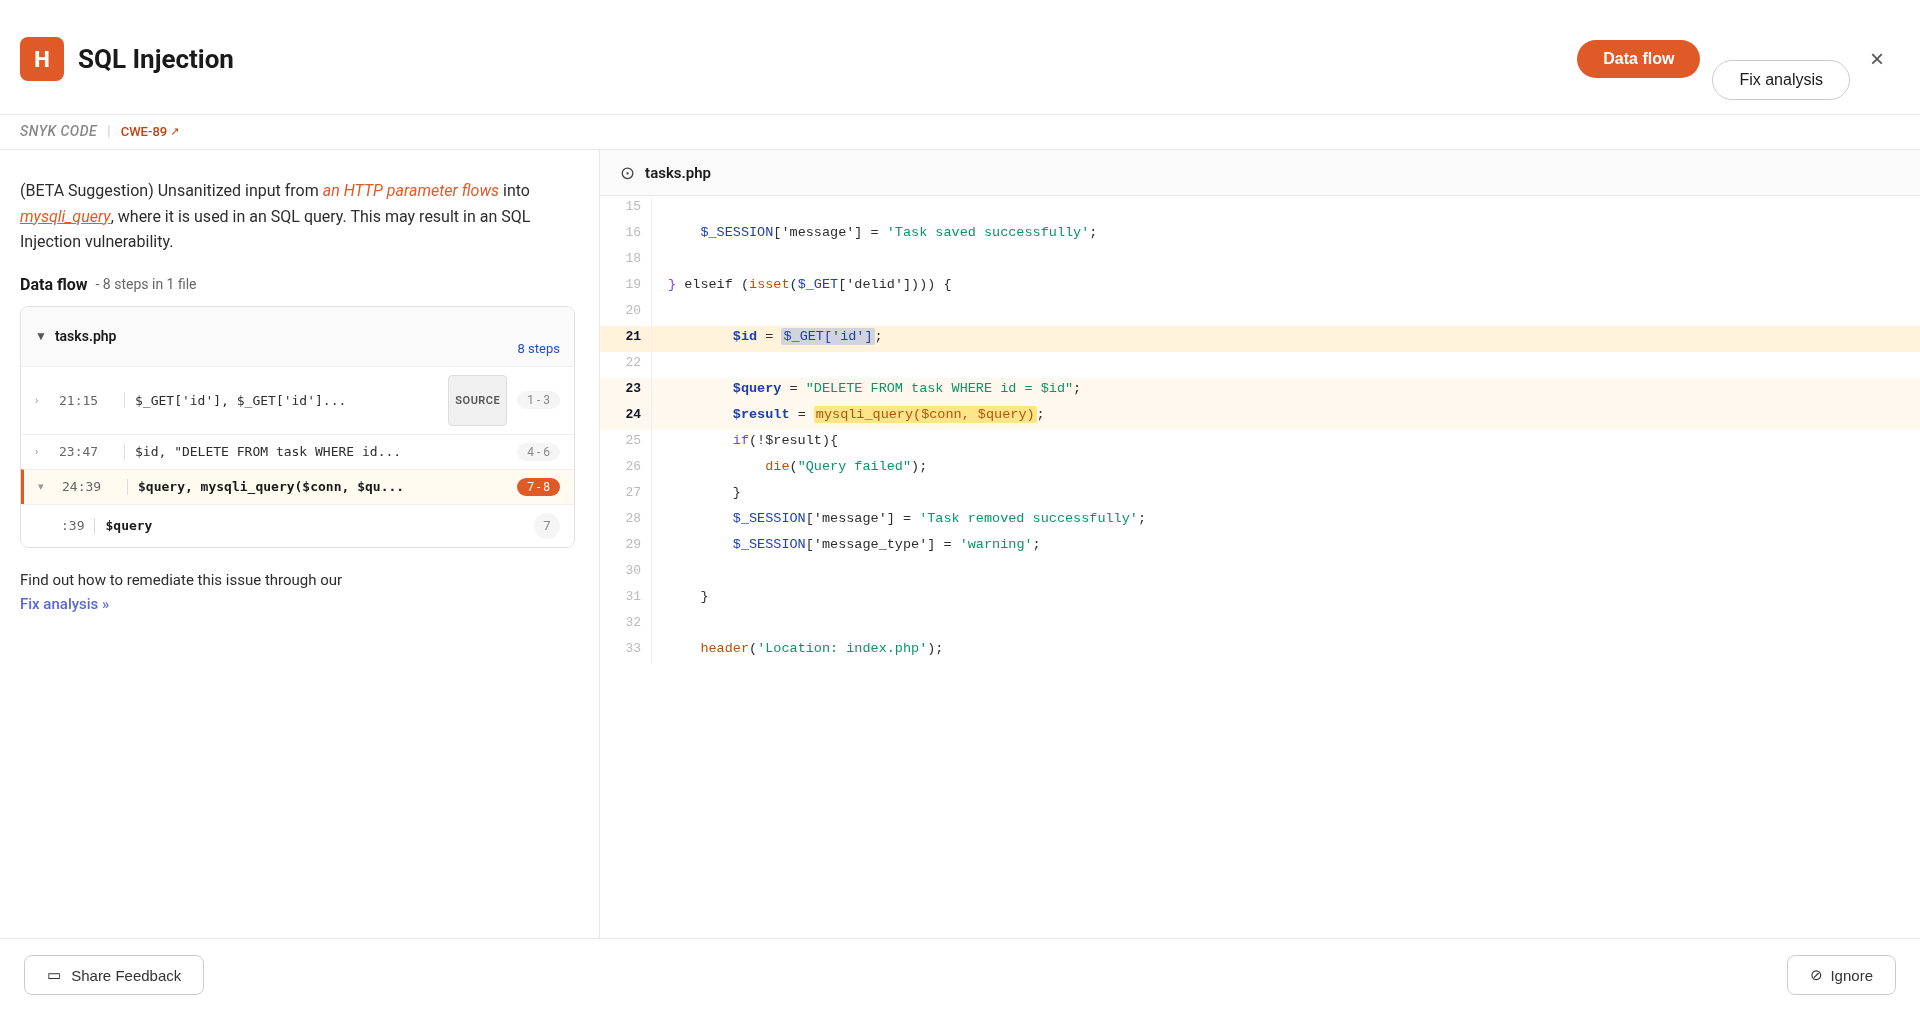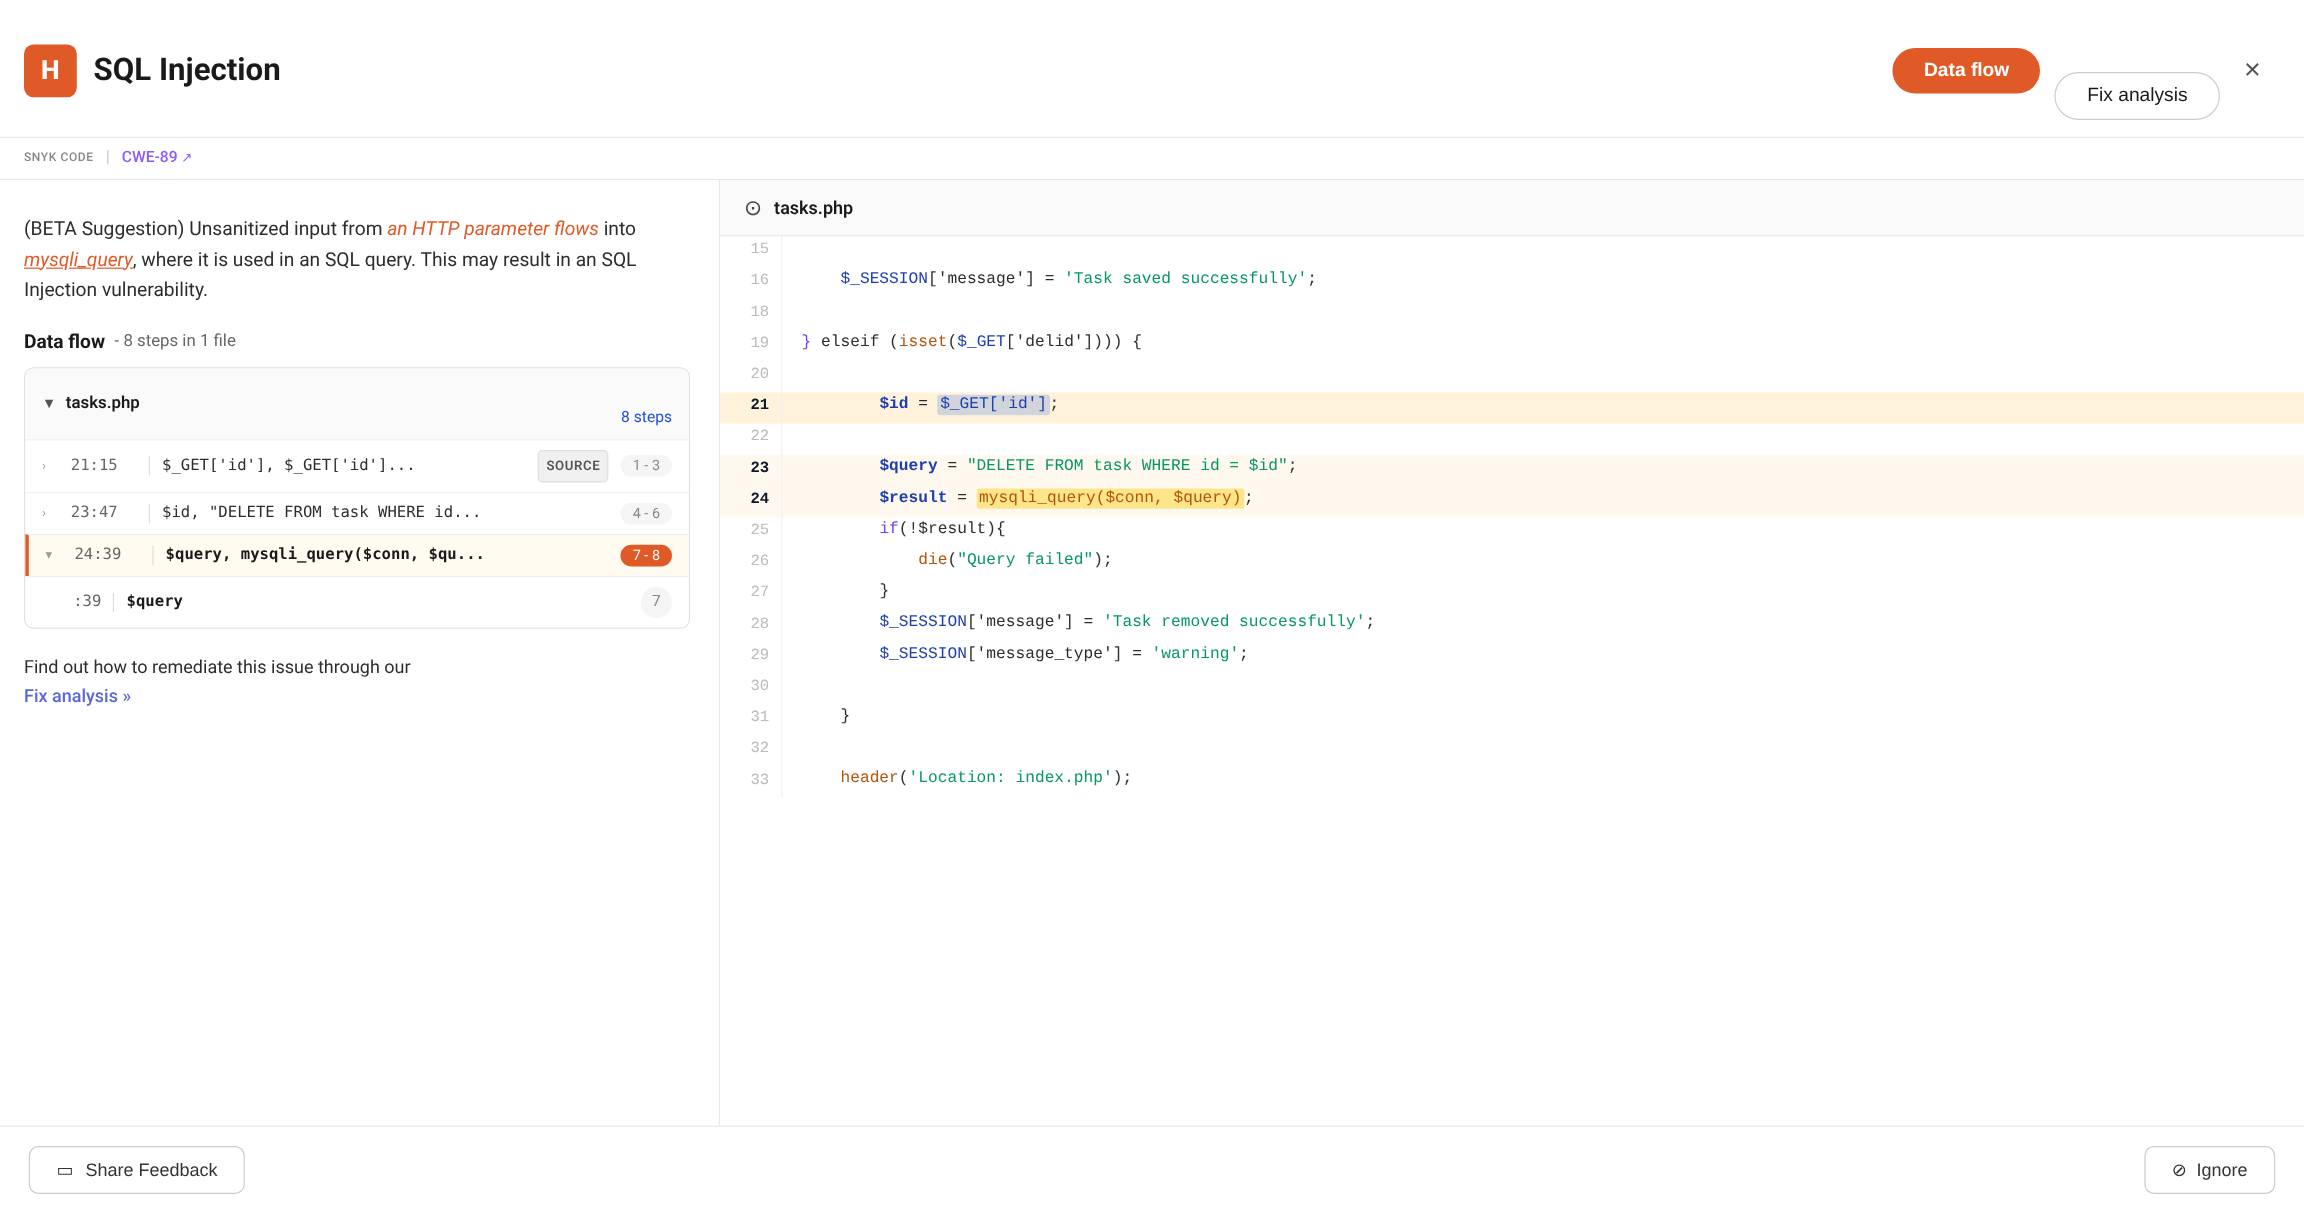--- a/index.html
+++ b/index.html
@@ -84,31 +84,32 @@
     
     .sub-header {
       display: flex;
       align-items: center;
       gap: 10px;
       padding: 8px 20px 10px 20px;
       border-bottom: 1px solid #e8e8e8;
       flex-shrink: 0;
     }
     .snyk-code-label {
-      font-size: 10px;
+      font-size: 14px;
       color: #888;
       font-weight: 500;
       letter-spacing: 0.5px;
+      font-style: italic;
     }
     .separator {
       color: #ccc;
       font-size: 14px;
     }
     .cwe-link {
-      color: #8b5cf6;
+      color: #c2410c;
       font-size: 13px;
       font-weight: 500;
       text-decoration: none;
       display: flex;
       align-items: center;
       gap: 3px;
     }
     .ext-icon {
       font-size: 11px;
     }
@@ -239,21 +240,21 @@
       white-space: nowrap;
     }
     .step-code.bold-code {
       font-weight: 700;
       color: #1a1a1a;
     }
     .source-badge {
       background: #f0f0f0;
       border: 1px solid #ddd;
       border-radius: 4px;
-      padding: 6px 6px;
+      padding: 18px 6px;
       font-size: 11px;
       color: #555;
       font-weight: 600;
       letter-spacing: 0.5px;
     }
     .step-range {
       font-size: 12px;
       color: #888;
       background: #f5f5f5;
       border-radius: 12px;

